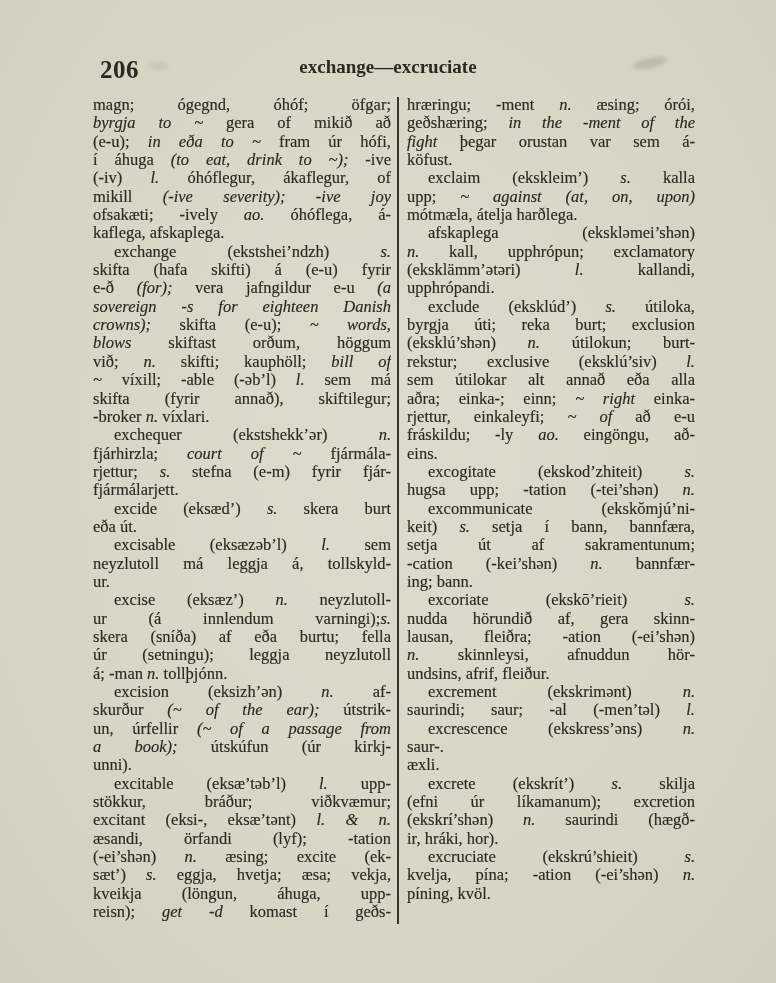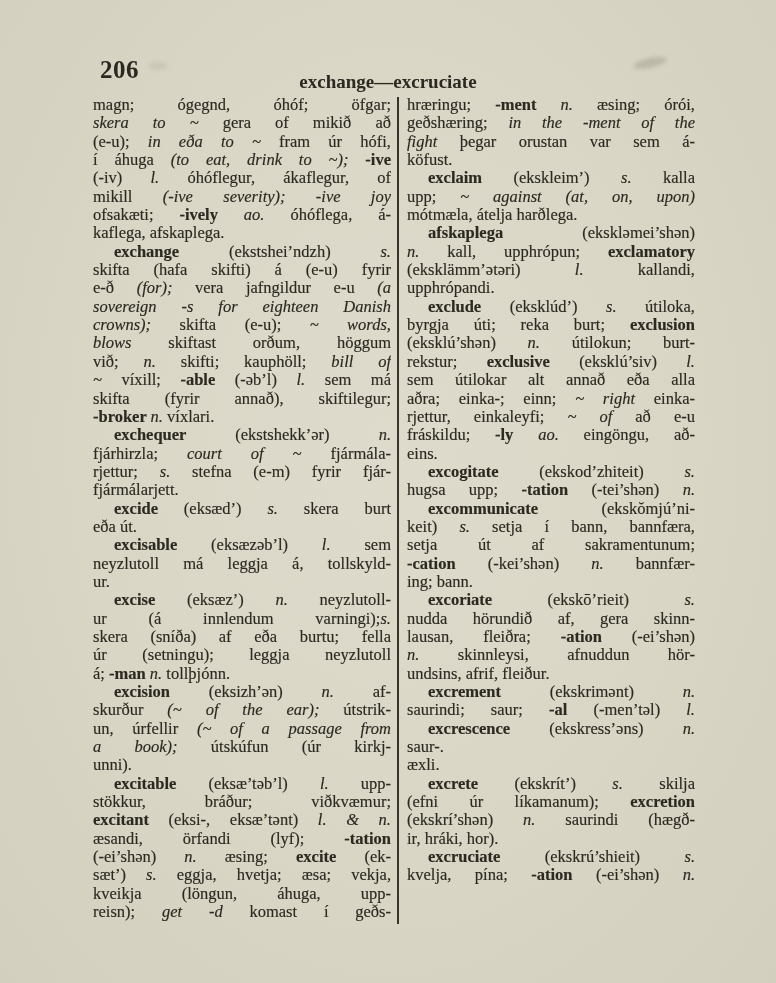--- a/index.html
+++ b/index.html
@@ -29,21 +29,21 @@
     left: 100px;
     top: 0;
     font-size: 25px;
     font-weight: 700;
     letter-spacing: 0.5px;
   }
   .running-head {
     position: absolute;
     left: 0;
     right: 0;
-    top: 15px;
+    top: 0;
     text-align: center;
     font-size: 19px;
     font-weight: 700;
   }
   .page-body {
     -webkit-text-stroke: 0.2px rgba(43, 41, 32, 0.75);
   }
   .column {
     position: absolute;
     top: 96px;
@@ -62,21 +62,21 @@
   }
   .line {
     height: 18.35px;
     overflow: hidden;
     text-align: justify;
     text-align-last: justify;
     white-space: normal;
   }
   .line.end { text-align-last: left; }
   .line.ind { text-indent: 21px; }
-  .seg-b { font-weight: 700; }
+  .seg-b { font-weight: 400; }
   .seg-i { font-style: italic; }
   .scan-smudge {
     position: absolute;
     border-radius: 50%;
     filter: blur(2px);
     background: rgba(120, 115, 95, 0.28);
   }
   .smudge-1 { left: 633px; top: 58px; width: 34px; height: 10px; transform: rotate(-12deg); }
   .smudge-2 { left: 148px; top: 62px; width: 20px; height: 8px; opacity: 0.5; }
 </style>
@@ -88,21 +88,21 @@
   <div class="scan-smudge smudge-2"></div>
 
   <div class="page-header">
     <span class="page-number">206</span>
     <span class="running-head">exchange—excruciate</span>
   </div>
 
   <div class="page-body">
     <div class="column left" id="col-left">
         <div class="line"><span class="seg-n">magn; ógegnd, óhóf; öfgar;</span></div>
-        <div class="line"><span class="seg-i">skera to ~</span><span class="seg-n"> gera of mikið að</span></div>
+        <div class="line"><span class="seg-i">byrgja to ~</span><span class="seg-n"> gera of mikið að</span></div>
         <div class="line"><span class="seg-n">(e-u); </span><span class="seg-i">in eða to ~</span><span class="seg-n"> fram úr hófi,</span></div>
         <div class="line"><span class="seg-n">í áhuga </span><span class="seg-i">(to eat, drink to ~);</span><span class="seg-b"> -ive</span></div>
         <div class="line"><span class="seg-n">(-iv) </span><span class="seg-i">l.</span><span class="seg-n"> óhóflegur, ákaflegur, of</span></div>
         <div class="line"><span class="seg-n">mikill </span><span class="seg-i">(-ive severity); -ive joy</span></div>
         <div class="line"><span class="seg-n">ofsakæti; </span><span class="seg-b">-ively </span><span class="seg-i">ao.</span><span class="seg-n"> óhóflega, á-</span></div>
         <div class="line end"><span class="seg-n">kaflega, afskaplega.</span></div>
         <div class="line ind"><span class="seg-b">exchange </span><span class="seg-n">(ekstshei’ndzh) </span><span class="seg-i">s.</span></div>
         <div class="line"><span class="seg-n">skifta (hafa skifti) á (e-u) fyrir</span></div>
         <div class="line"><span class="seg-n">e-ð </span><span class="seg-i">(for);</span><span class="seg-n"> vera jafngildur e-u </span><span class="seg-i">(a</span></div>
         <div class="line"><span class="seg-i">sovereign -s for eighteen Danish</span></div>
@@ -178,15 +178,16 @@
         <div class="line"><span class="seg-n">saurindi; saur; </span><span class="seg-b">-al </span><span class="seg-n">(-men’təl) </span><span class="seg-i">l.</span></div>
         <div class="line ind"><span class="seg-b">excrescence </span><span class="seg-n">(ekskress’əns) </span><span class="seg-i">n.</span></div>
         <div class="line end"><span class="seg-n">saur-.</span></div>
         <div class="line end"><span class="seg-n">æxli.</span></div>
         <div class="line ind"><span class="seg-b">excrete </span><span class="seg-n">(ekskrít’) </span><span class="seg-i">s.</span><span class="seg-n"> skilja</span></div>
         <div class="line"><span class="seg-n">(efni úr líkamanum); </span><span class="seg-b">excretion</span></div>
         <div class="line"><span class="seg-n">(ekskrí’shən) </span><span class="seg-i">n.</span><span class="seg-n"> saurindi (hægð-</span></div>
         <div class="line end"><span class="seg-n">ir, hráki, hor).</span></div>
         <div class="line ind"><span class="seg-b">excruciate </span><span class="seg-n">(ekskrú’shieit) </span><span class="seg-i">s.</span></div>
         <div class="line"><span class="seg-n">kvelja, pína; </span><span class="seg-b">-ation </span><span class="seg-n">(-ei’shən) </span><span class="seg-i">n.</span></div>
+        <div class="line end"><span class="seg-n">píning, kvöl.</span></div>
       </div>
   </div>
 </div>
 
 </body></html>

